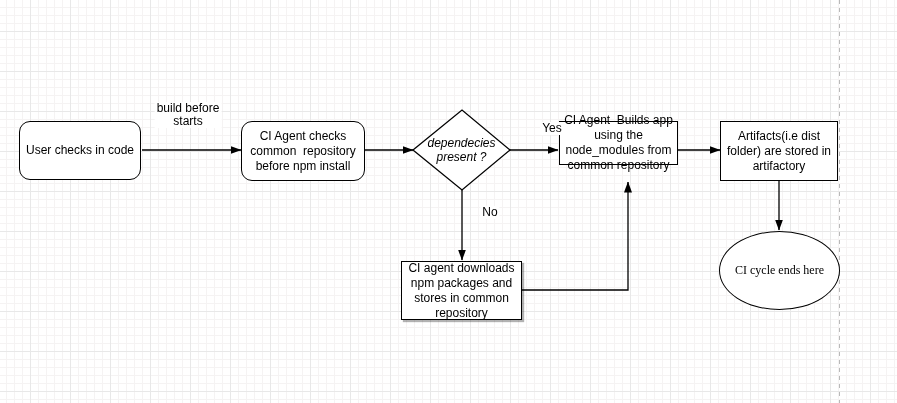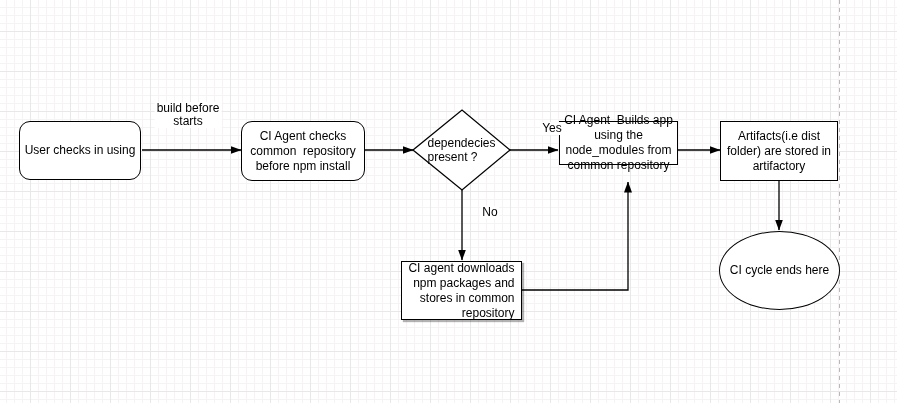--- a/index.html
+++ b/index.html
@@ -25,26 +25,26 @@
   svg.edges{position:absolute;left:0;top:0;}
   .edge{fill:none;stroke:#000;stroke-width:1.3px;}
   .diamond{fill:#ffffff;stroke:#000;stroke-width:1.3px;}
   .node{
     position:absolute;box-sizing:border-box;
     border:1.3px solid #000;background:#fff;
     display:flex;align-items:center;justify-content:center;
     text-align:center;line-height:15px;
   }
   .rounded{border-radius:11px;}
-  .ellipse{border-radius:50%;}
-  .shadow{box-shadow:2px 2px 1px rgba(0,0,0,0.3);text-align:right;}
+  .ellipse{border-radius:50%;font-family:Liberation Serif, serif;}
+  .shadow{box-shadow:2px 2px 1px rgba(0,0,0,0.3);}
   .diamond-label{
     position:absolute;left:413px;top:110px;width:97px;height:80px;
     display:flex;align-items:center;justify-content:center;
-    line-height:14px;
+    text-align:center;line-height:14px;font-style:italic;
   }
   .lbl{white-space:pre-wrap;}
   .edge-label{
     position:absolute;transform:translateX(-50%);
     background:#ffffff;text-align:center;line-height:13px;
     white-space:pre-wrap;padding:0 2px;
   }
 </style>
 </head>
 <body>
@@ -63,21 +63,21 @@
     <path class="edge" d="M360,150 L413,150" marker-end="url(#arrow)"></path>
     <path class="edge" d="M510,150 L558,150" marker-end="url(#arrow)"></path>
     <path class="edge" d="M678,150 L720,150" marker-end="url(#arrow)"></path>
     <path class="edge" d="M779,181 L779,230" marker-end="url(#arrow)"></path>
     <path class="edge" d="M462,190 L462,260" marker-end="url(#arrow)"></path>
     <path class="edge" d="M522,290 L628,290 L628,182" marker-end="url(#arrow)"></path>
     <polygon class="diamond" points="413,150 462,110 510,150 462,190"></polygon>
   </svg>
 
   <div class="node rounded" style="left:19px;top:121px;width:122px;height:59px">
-    <span class="lbl">User checks in using</span>
+    <span class="lbl">User checks in code</span>
   </div>
 
   <div class="node rounded" style="left:241px;top:121px;width:124px;height:60px">
     <span class="lbl">CI Agent checks
 common  repository
 before npm install</span>
   </div>
 
   <div class="diamond-label">
     <span class="lbl">dependecies

